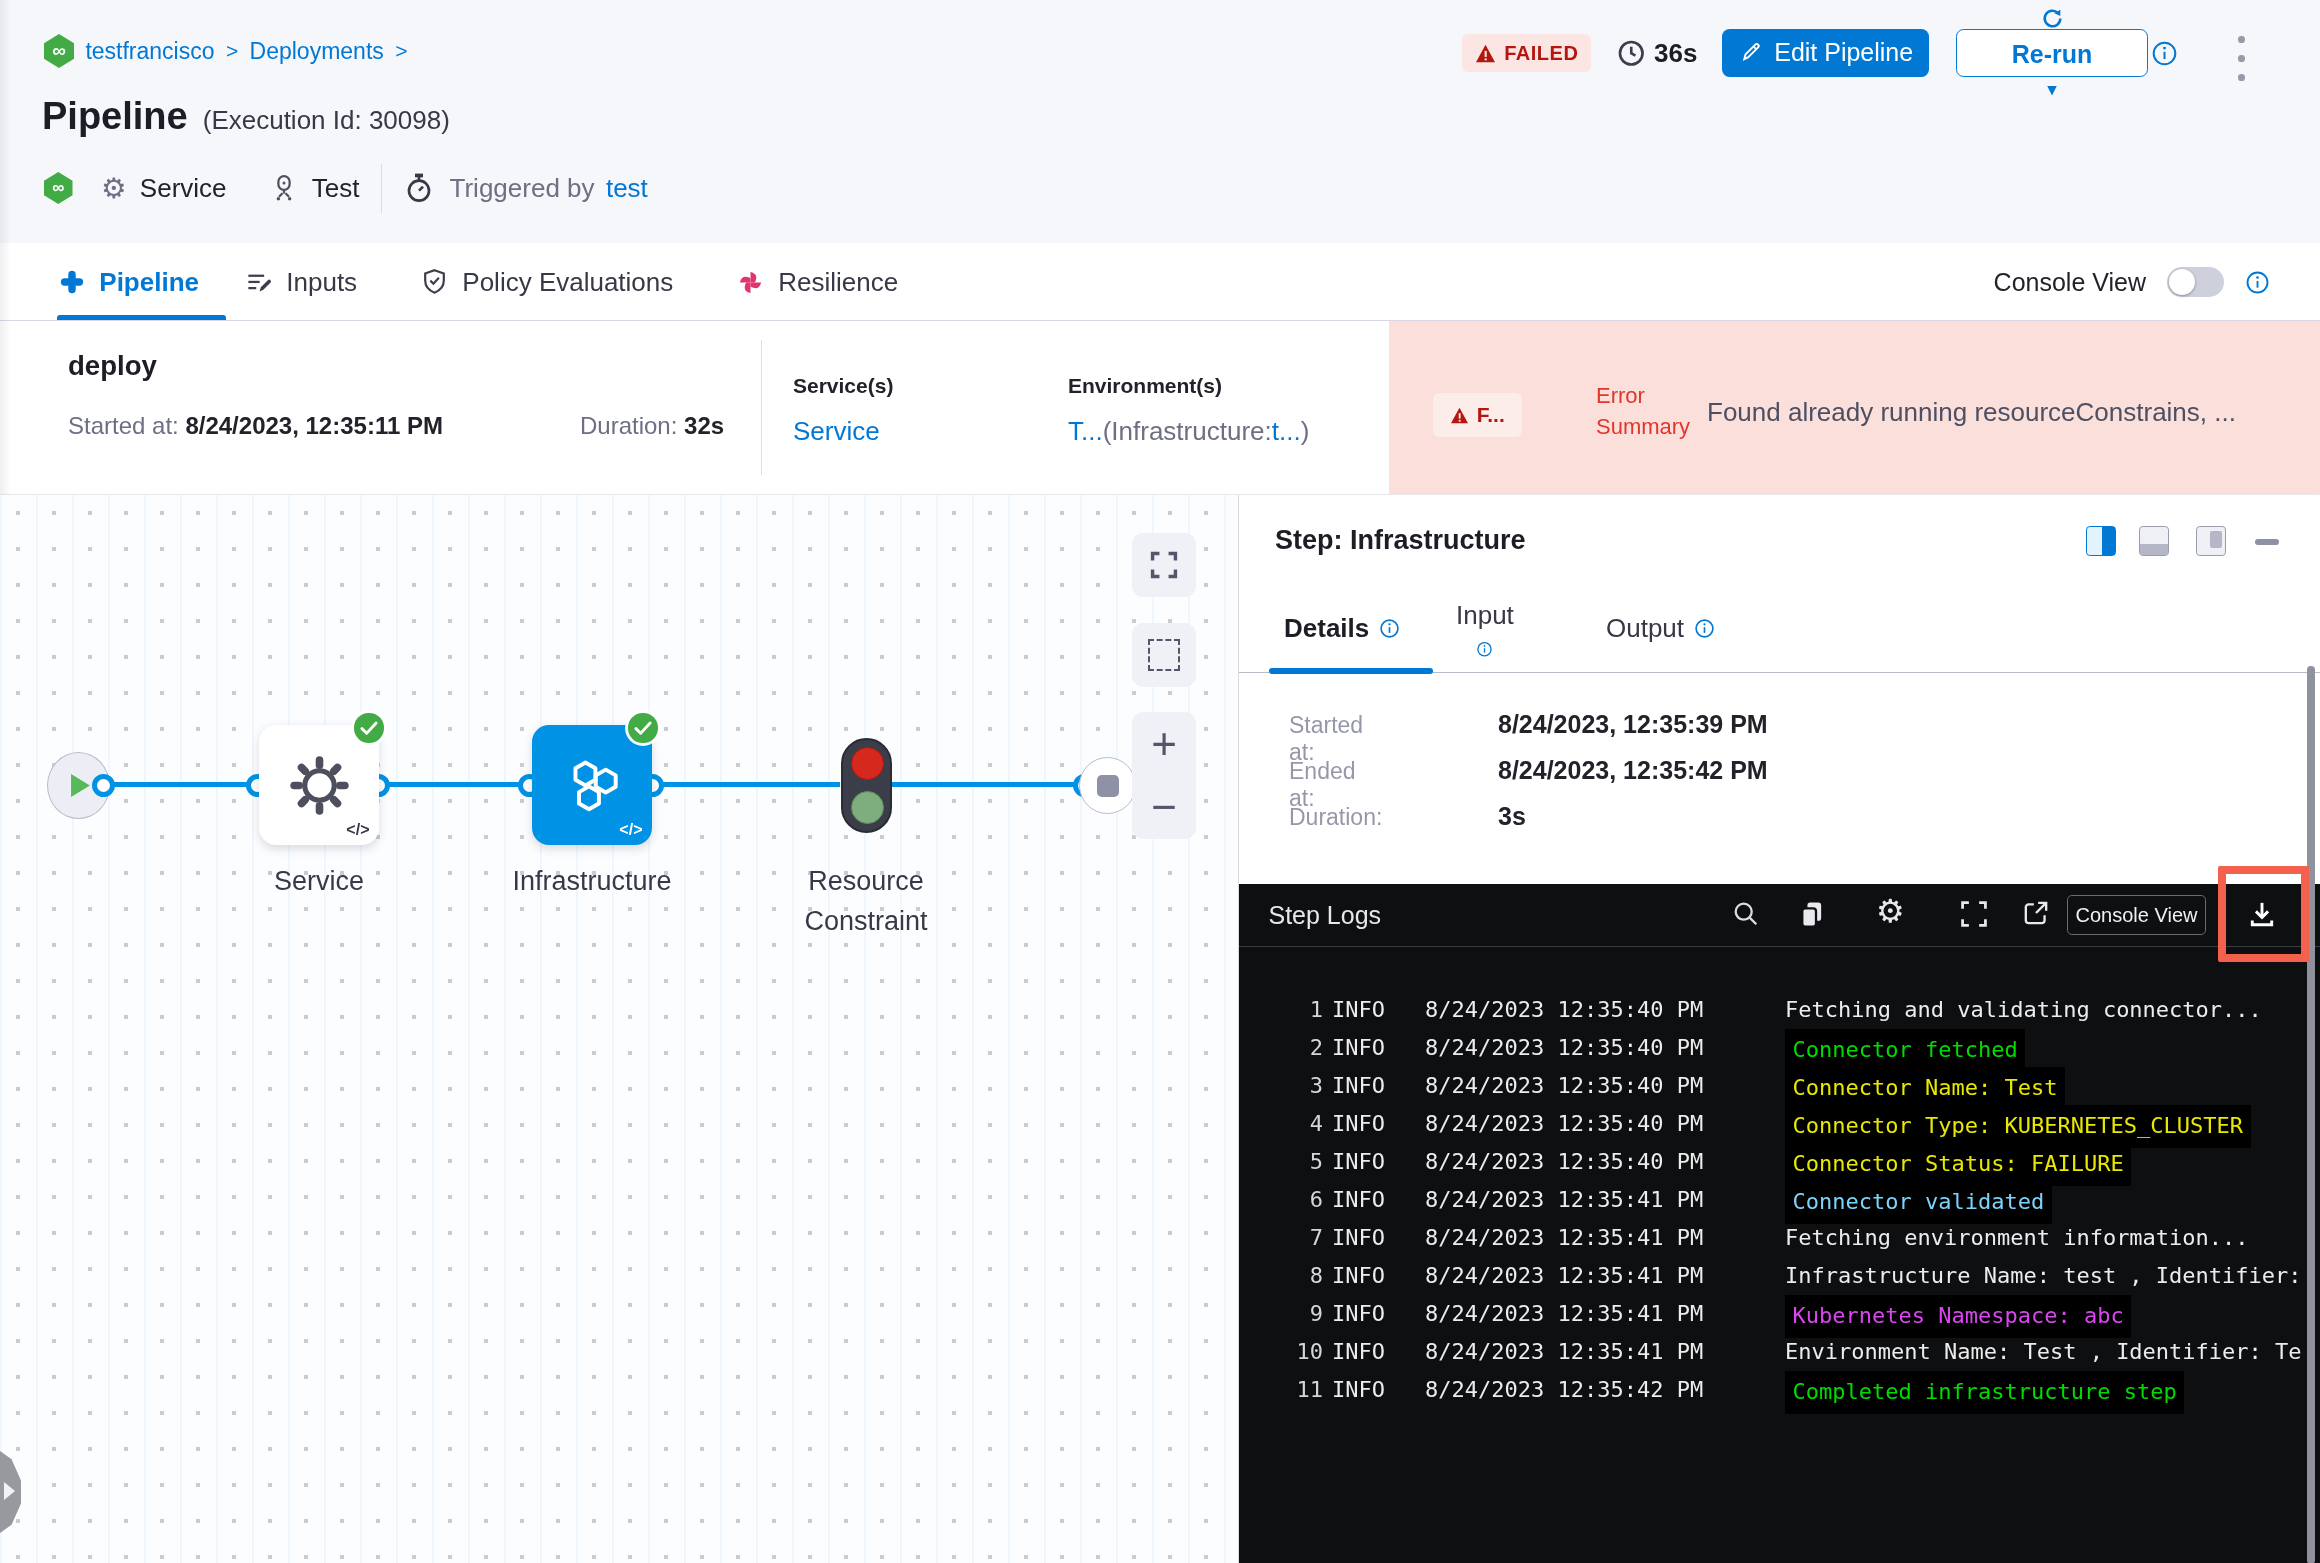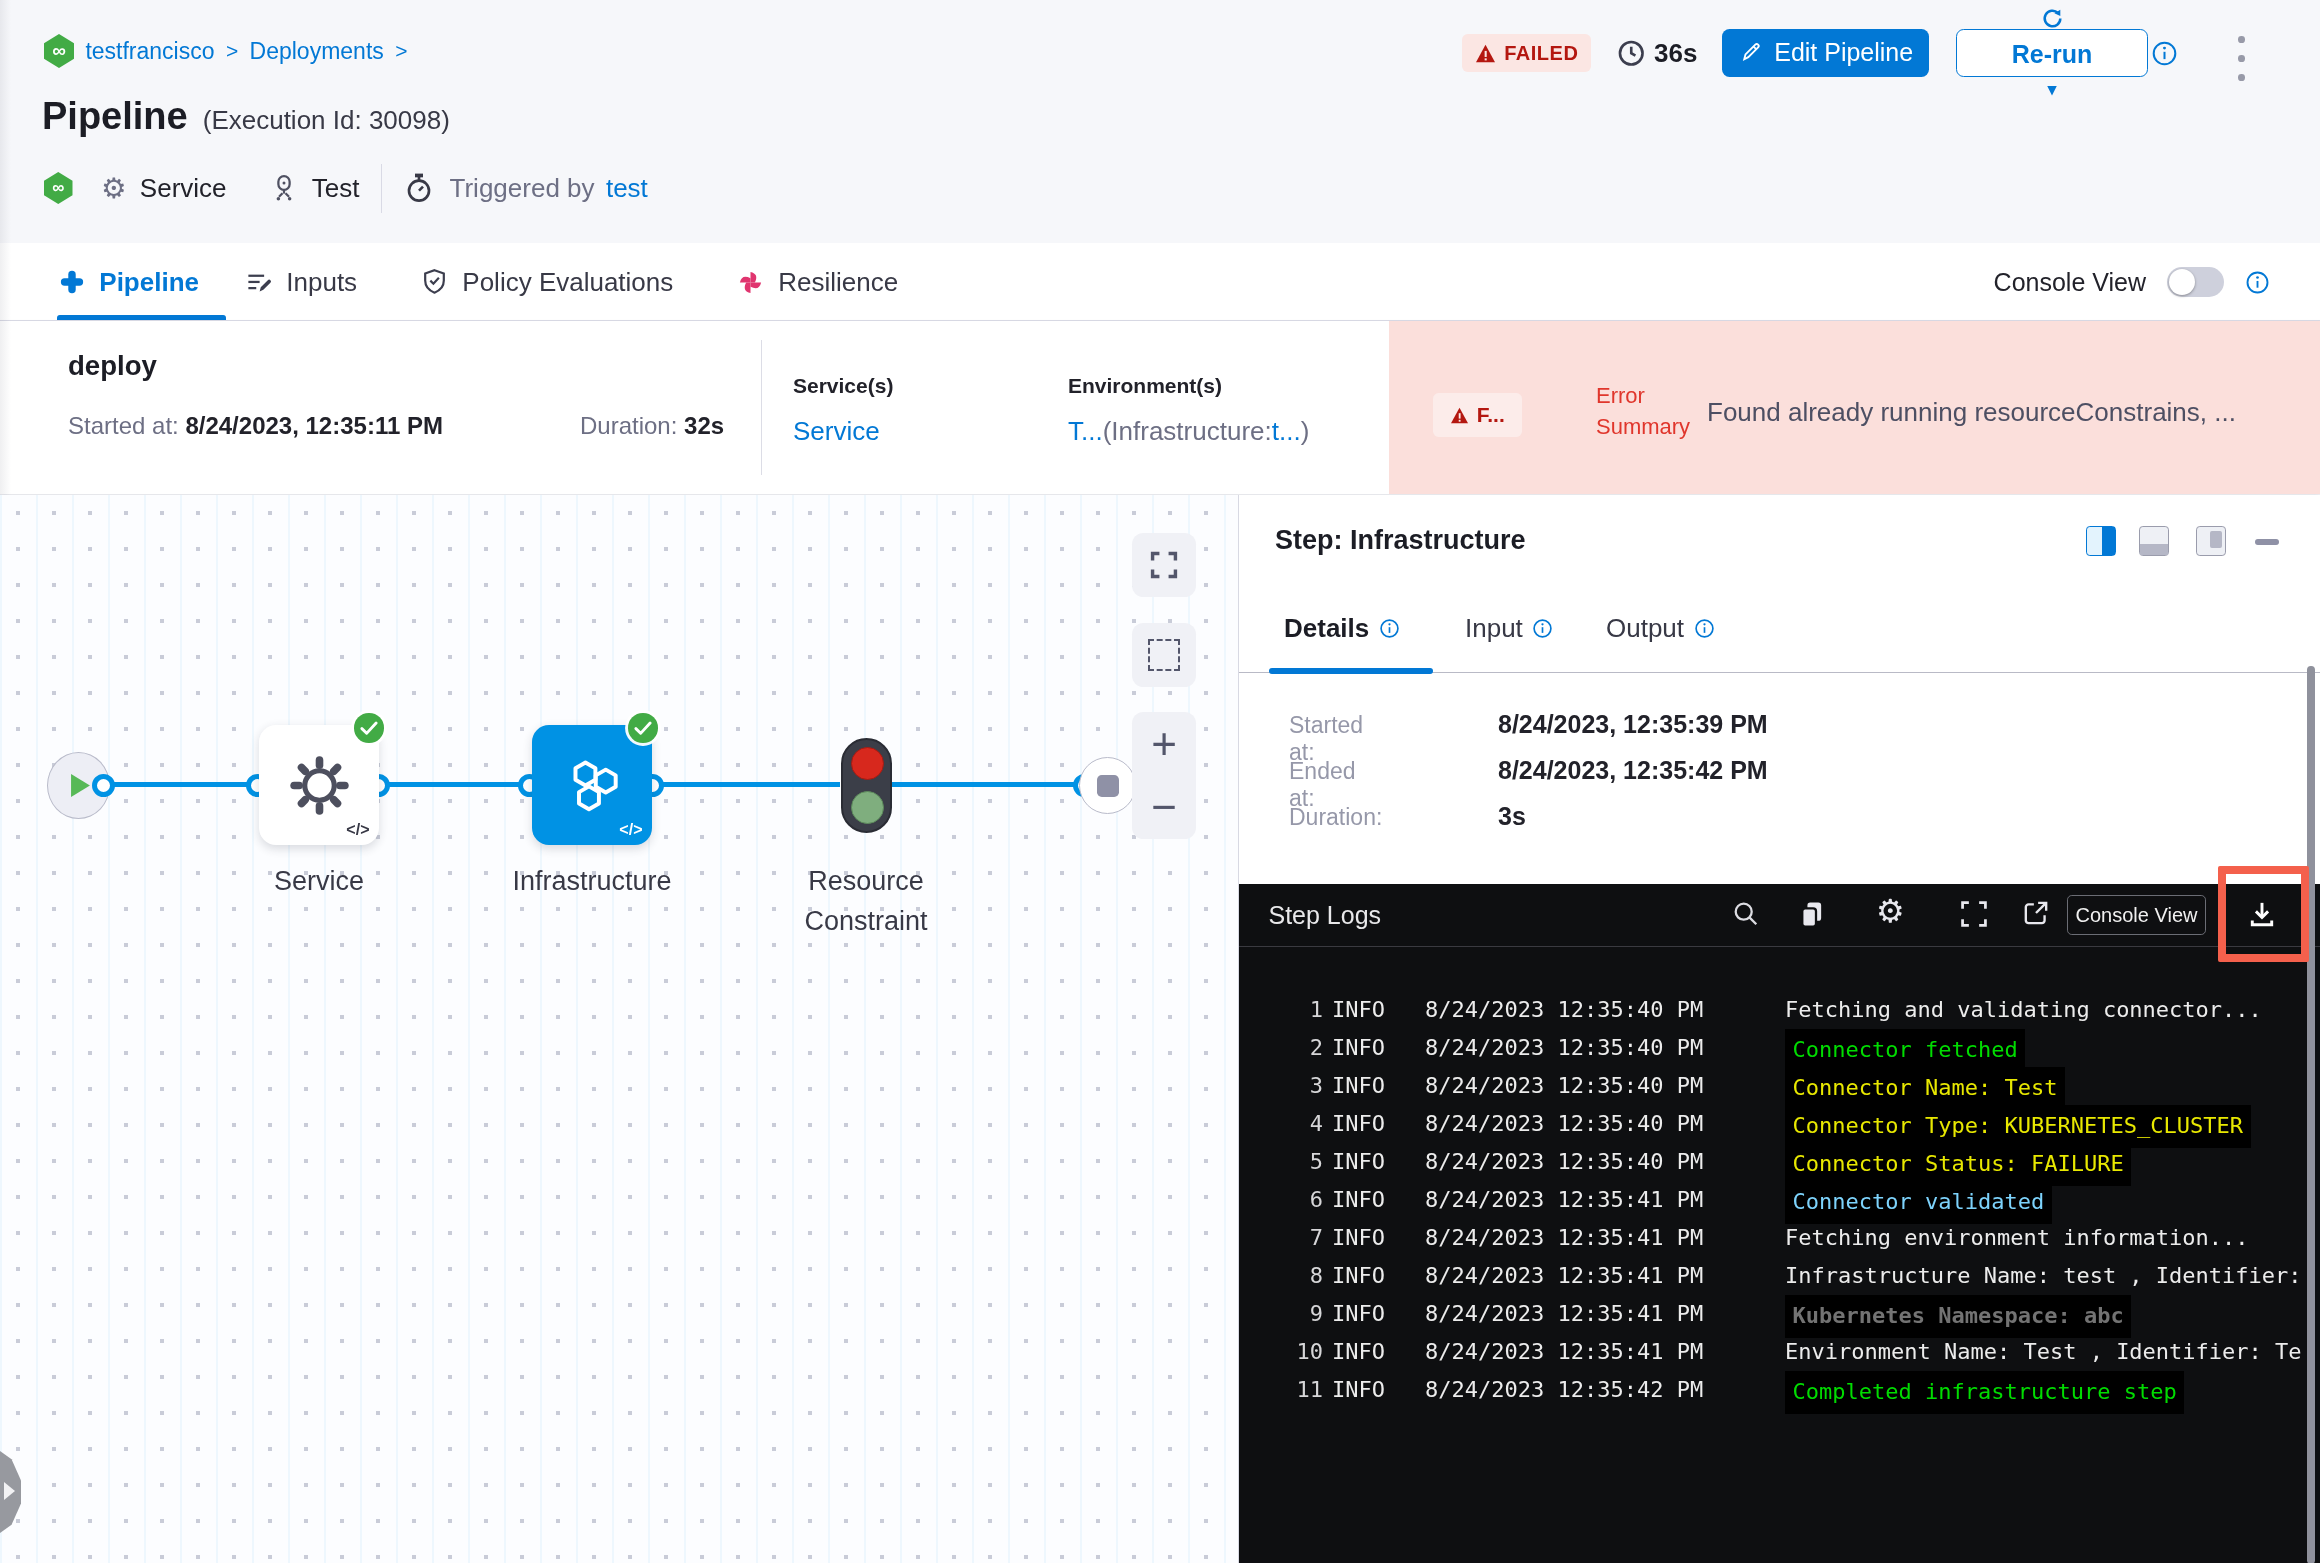--- a/index.html
+++ b/index.html
@@ -479,21 +479,21 @@
 
     <div class="detail-tabs">
       <div class="detail-tab active" style="left:45px;">
         <span>Details</span>
         <svg width="21" height="21" viewBox="0 0 24 24" fill="none" stroke="#0278d5" stroke-width="1.9">
             <circle cx="12" cy="12" r="9.6"></circle>
             <line x1="12" y1="10.5" x2="12" y2="17"></line>
             <circle cx="12" cy="7.2" r="1.3" fill="#0278d5" stroke="none"></circle>
           </svg>
       </div>
-      <div class="detail-tab" style="left:226px;">
+      <div class="detail-tab" style="left:217px;flex-direction:column;">
         <span>Input</span>
         <svg width="21" height="21" viewBox="0 0 24 24" fill="none" stroke="#0278d5" stroke-width="1.9">
             <circle cx="12" cy="12" r="9.6"></circle>
             <line x1="12" y1="10.5" x2="12" y2="17"></line>
             <circle cx="12" cy="7.2" r="1.3" fill="#0278d5" stroke="none"></circle>
           </svg>
       </div>
       <div class="detail-tab" style="left:367px;">
         <span>Output</span>
         <svg width="21" height="21" viewBox="0 0 24 24" fill="none" stroke="#0278d5" stroke-width="1.9">
@@ -616,21 +616,21 @@
     <span class="log-num">8</span>
     <span class="log-level">INFO</span>
     <span class="log-time">8/24/2023 12:35:41 PM</span>
     <span class="log-msg" style="color: rgb(236, 236, 236);">Infrastructure Name: test , Identifier:</span>
   </div>
 
   <div class="log-line">
     <span class="log-num">9</span>
     <span class="log-level">INFO</span>
     <span class="log-time">8/24/2023 12:35:41 PM</span>
-    <span class="log-msg chip" style="color: #737373; font-weight: bold;">Kubernetes Namespace: abc</span>
+    <span class="log-msg chip" style="color: #d946ef;">Kubernetes Namespace: abc</span>
   </div>
 
   <div class="log-line">
     <span class="log-num">10</span>
     <span class="log-level">INFO</span>
     <span class="log-time">8/24/2023 12:35:41 PM</span>
     <span class="log-msg" style="color: rgb(236, 236, 236);">Environment Name: Test , Identifier: Te</span>
   </div>
 
   <div class="log-line">

